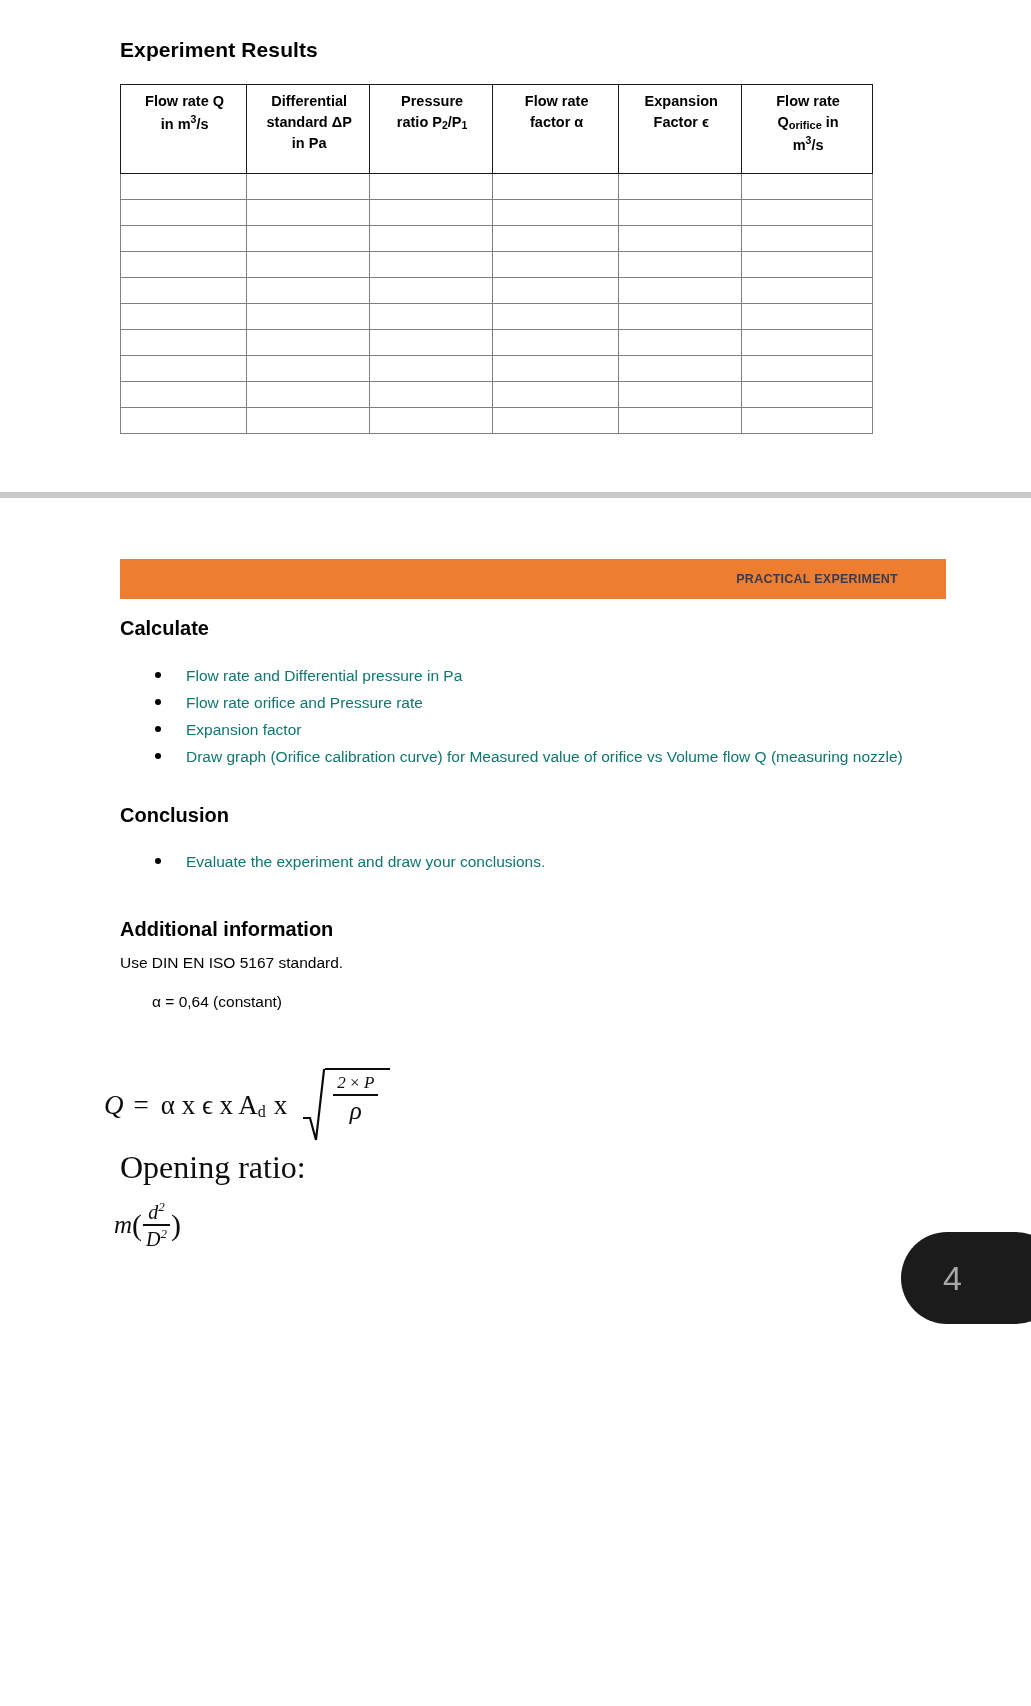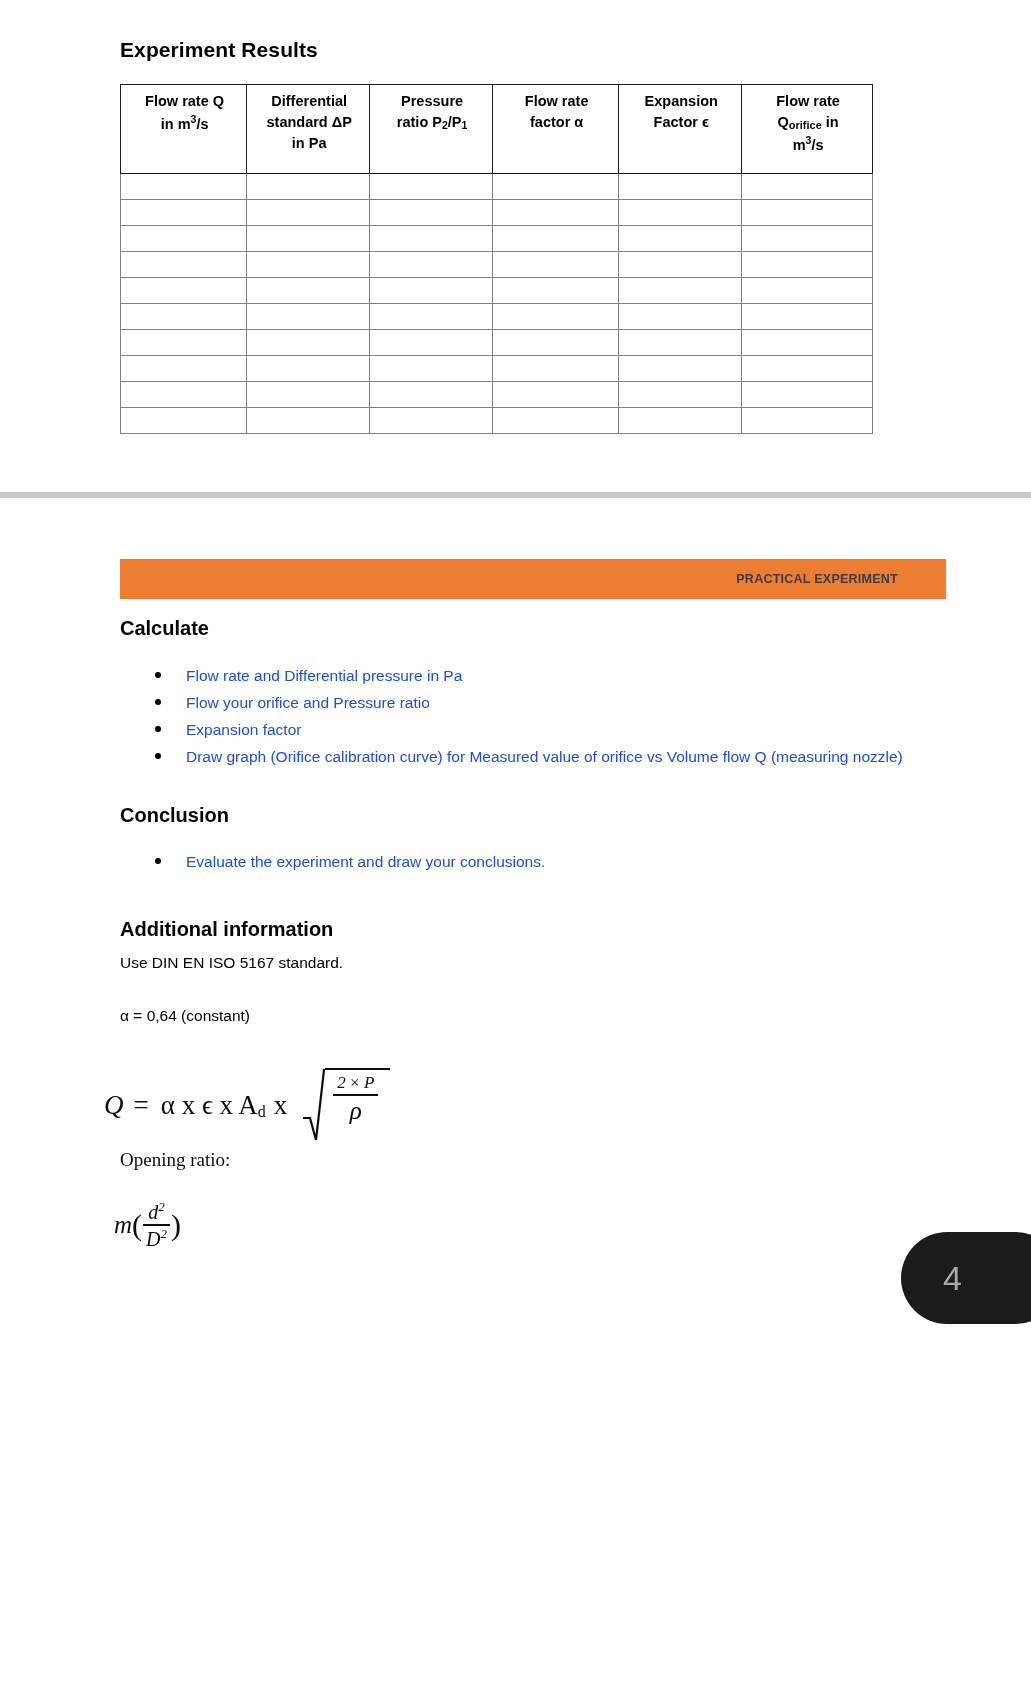--- a/index.html
+++ b/index.html
@@ -140,42 +140,42 @@
     list-style: none;
   }
   .bullets.calc  { top: 164px; }
   .bullets.concl { top: 350px; }
 
   .bullets li {
     position: relative;
     padding-left: 36px;
     font-size: 15.5px;
     line-height: 27px;
-    color: #1d4ed8;
+    color: #0f766e;
     margin-bottom: 0;
   }
   .bullets li .dot {
     position: absolute;
     left: 5px;
     top: 10px;
     width: 6px;
     height: 6px;
     border-radius: 50%;
     background: #000;
   }
 
   .para {
     position: absolute;
     left: 120px;
     font-size: 15.5px;
     line-height: 25px;
     color: #000;
   }
   .para.iso   { top: 452px; }
-  .para.alpha { top: 505px; }
+  .para.alpha { top: 491px; margin-left: 32px; }
 
   
   .formula-main {
     position: absolute;
     left: 104px;
     top: 570px;
     display: flex;
     align-items: center;
     font-family: "Liberation Serif", serif;
     font-size: 27px;
@@ -231,21 +231,21 @@
     font-style: italic;
     padding: 1px 4px 0 4px;
   }
 
   
   .opening-ratio-label {
     position: absolute;
     left: 120px;
     top: 651px;
     font-family: "Liberation Serif", serif;
-    font-size: 19px;
+    font-size: 32px;
     color: #0d0d0d;
   }
   .formula-m {
     position: absolute;
     left: 114px;
     top: 693px;
     display: flex;
     align-items: center;
     font-family: "Liberation Serif", serif;
     font-size: 25px;
@@ -427,21 +427,21 @@
 
   <div class="h2 calculate">Calculate</div>
 
   <ul class="bullets calc">
     <li>
       <span class="dot"></span>
       <span>Flow rate and Differential pressure in Pa</span>
     </li>
     <li>
       <span class="dot"></span>
-      <span>Flow your orifice and Pressure ratio</span>
+      <span>Flow rate orifice and Pressure rate</span>
     </li>
     <li>
       <span class="dot"></span>
       <span>Expansion factor</span>
     </li>
     <li style="width:720px">
       <span class="dot"></span>
       <span>Draw graph (Orifice calibration curve) for Measured value of orifice vs Volume flow Q (measuring nozzle)</span>
     </li>
   </ul>

